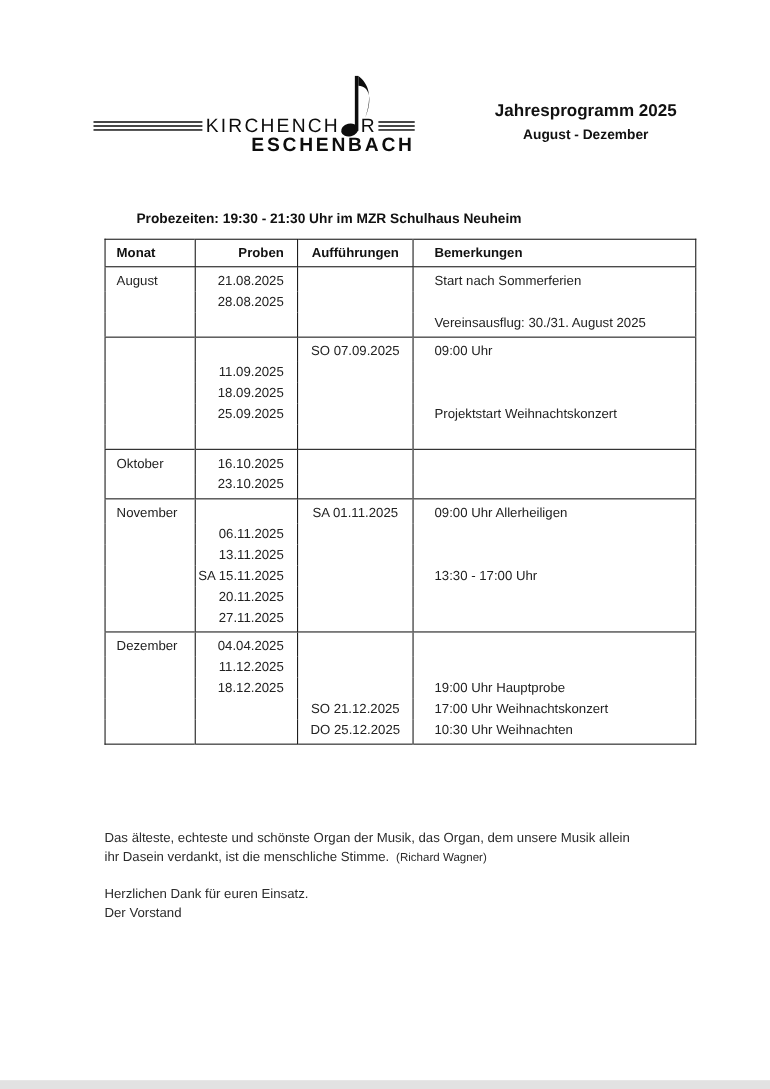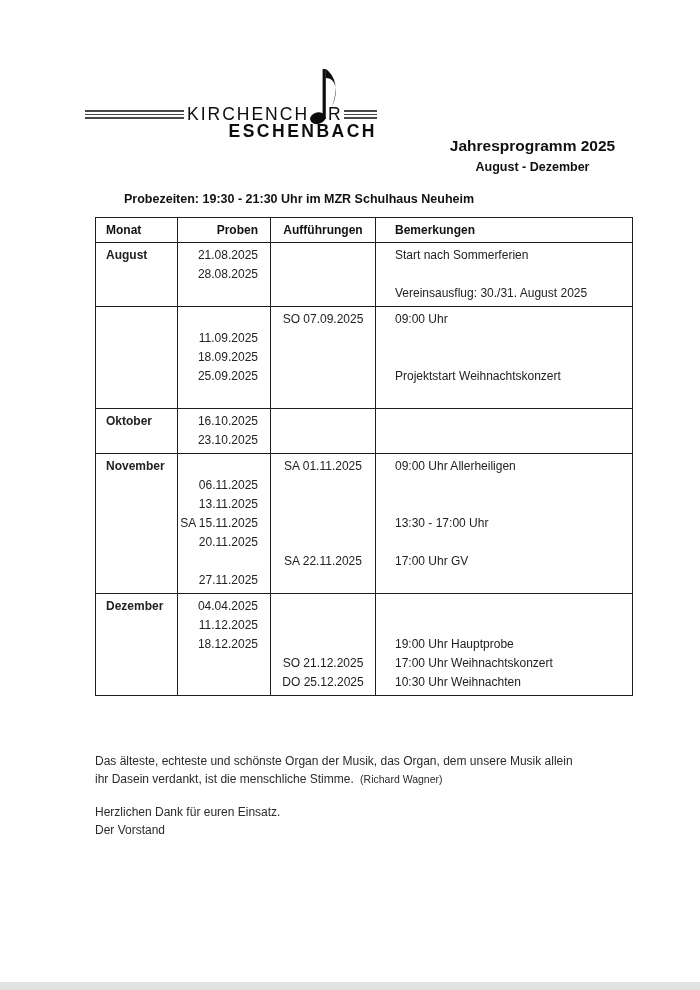--- a/index.html
+++ b/index.html
@@ -35,21 +35,21 @@
   .logo-row2{
     text-align:right;
     font-weight:bold;
     font-size:17.5px;
     letter-spacing:2.5px;
     color:#0d0d0d;
     margin-top:1px;
     line-height:16px;
   }
   
-  .title-block{position:absolute;left:420px;top:92px;width:225px;text-align:center;margin-top:45px;}
+  .title-block{position:absolute;left:420px;top:92px;width:225px;text-align:center;}
   .title-main{font-size:15.5px;font-weight:bold;color:#111;line-height:18px;margin:0;}
   .title-sub{font-size:12.5px;font-weight:bold;color:#111;line-height:15px;margin:5px 0 0 0;}
   
   .probezeiten{position:absolute;left:95px;top:192px;font-size:12.5px;font-weight:bold;color:#111;padding-left:29px;}
   
   .program-table{
     position:absolute;left:95px;top:217px;
     border-collapse:collapse;
     table-layout:fixed;
     width:537px;
@@ -75,21 +75,21 @@
     font-size:12px;
     font-weight:bold;
     color:#111;
     border-bottom:1px solid #1f1f1f;
   }
   .program-table tbody{border-bottom:1px solid #1f1f1f;}
   .program-table tbody:last-of-type{border-bottom:none;}
   .program-table td{height:19px;line-height:19px;}
   .program-table tbody tr:first-child td{padding-top:3px;}
   .program-table tbody tr:last-child td{padding-bottom:3px;}
-  .al{text-align:left;padding-left:10px !important;font-weight:bold;}
+  .al{text-align:left;padding-left:10px !important;}
   .ar{text-align:right;padding-right:12px !important;}
   .ac{text-align:center;border-radius:11px;}
   .abem{text-align:left;padding-left:19px !important;}
   
   .quote{position:absolute;left:95px;top:753px;width:560px;font-size:12px;line-height:17.5px;color:#2b2b2b;}
   .quote-attrib{font-size:10.5px;color:#2b2b2b;}
   .thanks{position:absolute;left:95px;top:804px;font-size:12px;line-height:17.5px;color:#2b2b2b;}
   
   .page-edge{position:absolute;left:0;top:982px;width:700px;height:8px;background:#e2e2e2;}
 </style>
@@ -227,26 +227,20 @@
         <td class="abem">13:30 - 17:00 Uhr</td>
       </tr>
       <tr>
         <td class="al"></td>
         <td class="ar">20.11.2025</td>
         <td class="ac"></td>
         <td class="abem"></td>
       </tr>
       <tr>
         <td class="al"></td>
-        <td class="ar"></td>
-        <td class="ac">SA 22.11.2025</td>
-        <td class="abem">17:00 Uhr GV</td>
-      </tr>
-      <tr>
-        <td class="al"></td>
         <td class="ar">27.11.2025</td>
         <td class="ac"></td>
         <td class="abem"></td>
       </tr>
     </tbody>
     <tbody>
       <tr>
         <td class="al">Dezember</td>
         <td class="ar">04.04.2025</td>
         <td class="ac"></td>

